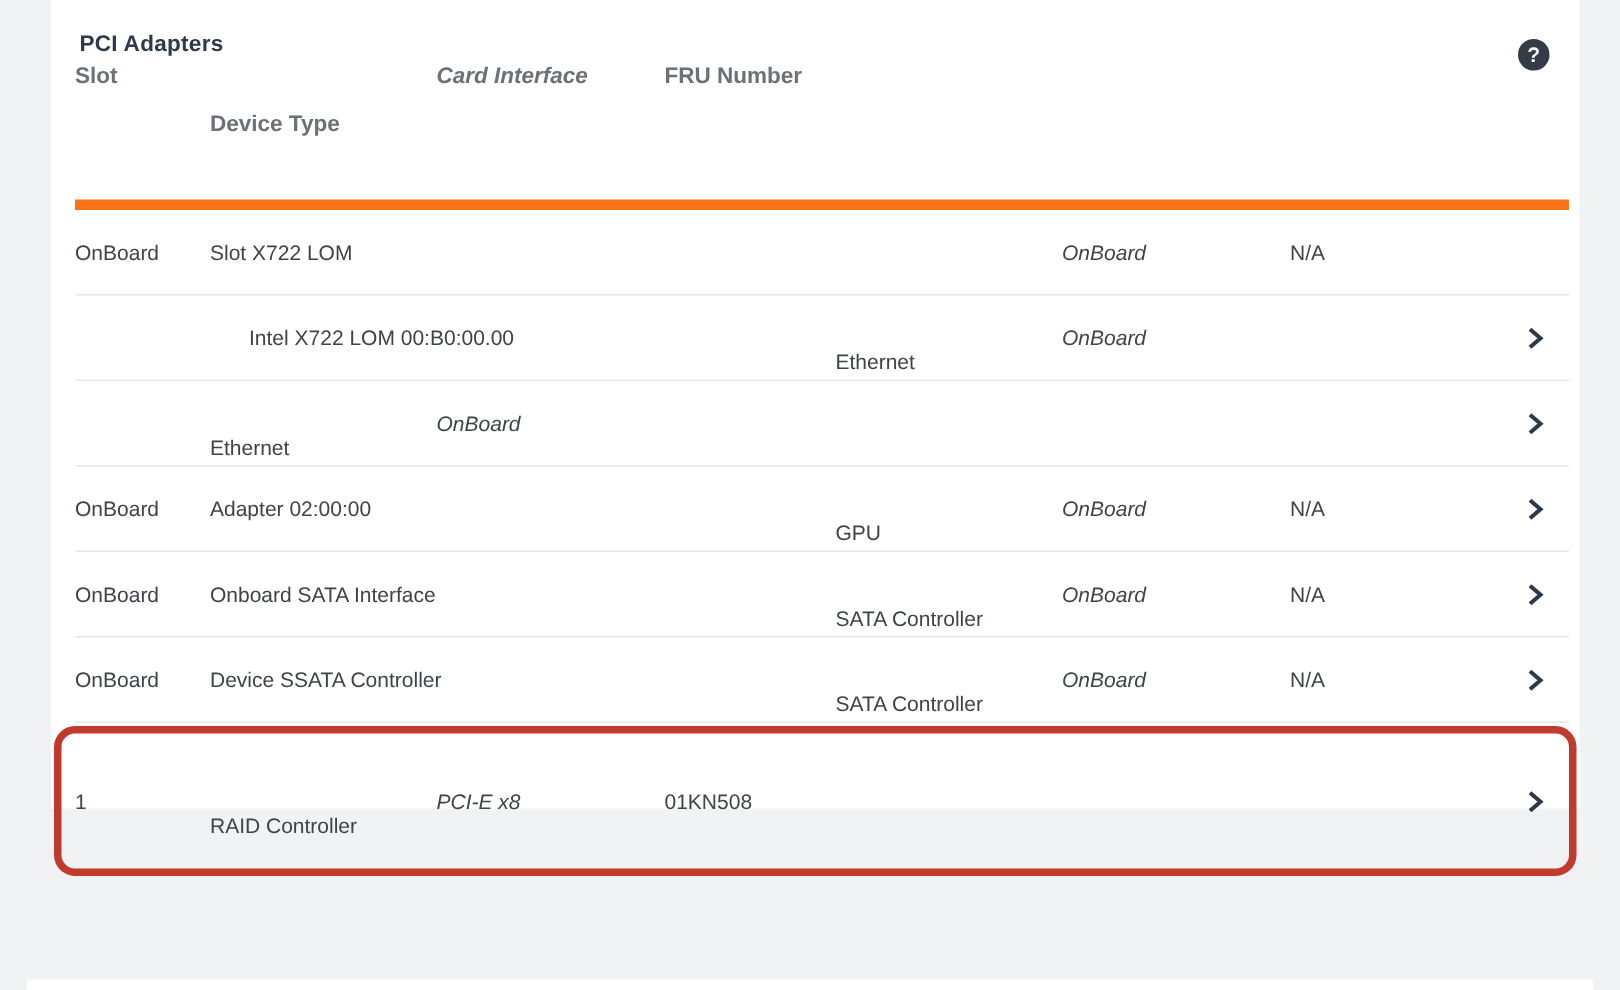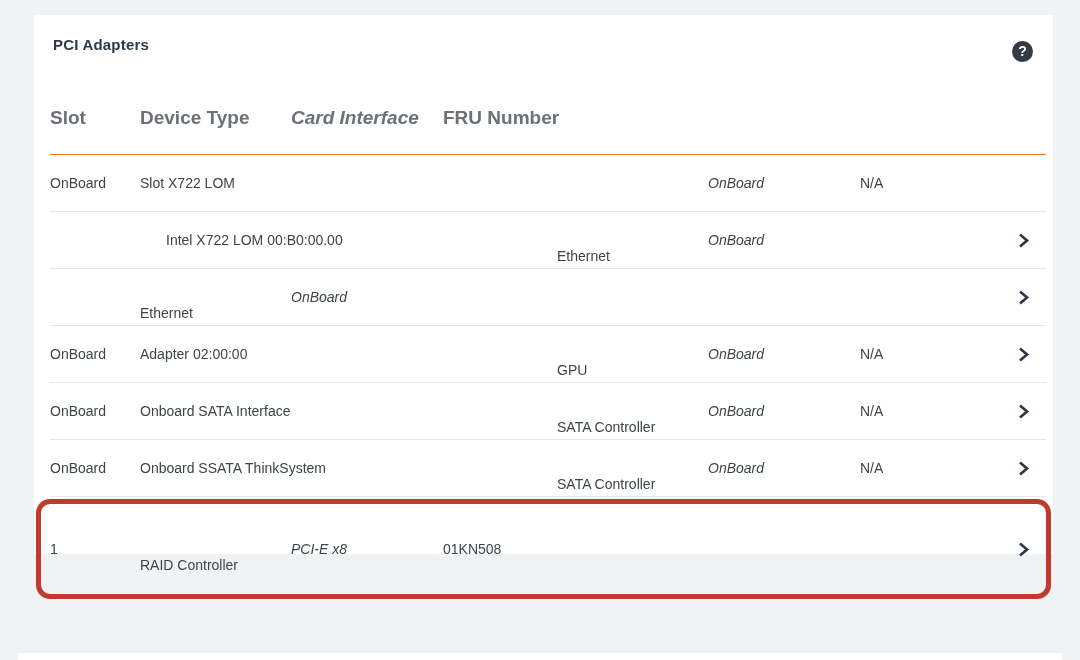--- a/index.html
+++ b/index.html
@@ -14,38 +14,38 @@
     --helpbg:#333b46;
   }
   *{box-sizing:border-box;margin:0;padding:0;}
   html,body{width:1080px;height:660px;overflow:hidden;}
   body{
     background:var(--page-bg);
     font-family:"Liberation Sans","DejaVu Sans",sans-serif;
     position:relative;
   }
   .card{
-    position:absolute;left:34px;top:15px;width:1019px;height:539px;
+    position:absolute;left:34px;top:0;width:1019px;height:539px;
     background:var(--card-bg);
   }
   .card-header{
     display:flex;justify-content:space-between;align-items:flex-start;
     padding:21px 20px 0 19px;height:42px;
   }
   .page-title{font-size:15px;font-weight:bold;color:var(--title);letter-spacing:.2px;}
   .help{
     width:21px;height:21px;border-radius:50%;background:var(--helpbg);
     color:#fff;font-size:14px;font-weight:bold;line-height:21px;text-align:center;
     margin-top:5px;cursor:pointer;user-select:none;
   }
   .table{margin:0 7px 0 16px;}
   .thead{
-    display:flex;align-items:flex-end;height:98px;padding-bottom:25px;
-    border-bottom:1px solid #f97316;
-    font-size:19px;font-weight:bold;color:var(--head);
+    display:flex;align-items:flex-start;height:98px;padding-bottom:25px;
+    border-bottom:7px solid #f97316;
+    font-size:15px;font-weight:bold;color:var(--head);
   }
   .trow{
     display:flex;align-items:center;height:57px;
     border-bottom:1px solid var(--divider);
     font-size:14px;color:var(--text);
     position:relative;
   }
   .trow.highlighted{height:104px;border-bottom:none;}
   .cell{flex:0 0 auto;}
   .c-slot{width:90px;}
@@ -142,21 +142,21 @@
     <div class="cell c-fru">N/A</div>
     <div class="cell c-chevron">
       <svg class="chev" width="18" height="19" viewBox="0 0 18 19">
         <path d="M6 3.5 L13 9.5 L6 15.5" fill="none" stroke="var(--chev)" stroke-width="2.7" stroke-linejoin="miter"></path>
       </svg>
     </div>
 
   </div>
         <div class="trow has-chevron">
     <div class="cell c-slot">OnBoard</div>
-    <div class="cell c-name">Onboard SSATA ThinkSystem</div>
+    <div class="cell c-name">Device SSATA Controller</div>
     <div class="cell c-type">SATA Controller</div>
     <div class="cell c-iface">OnBoard</div>
     <div class="cell c-fru">N/A</div>
     <div class="cell c-chevron">
       <svg class="chev" width="18" height="19" viewBox="0 0 18 19">
         <path d="M6 3.5 L13 9.5 L6 15.5" fill="none" stroke="var(--chev)" stroke-width="2.7" stroke-linejoin="miter"></path>
       </svg>
     </div>
 
   </div>

